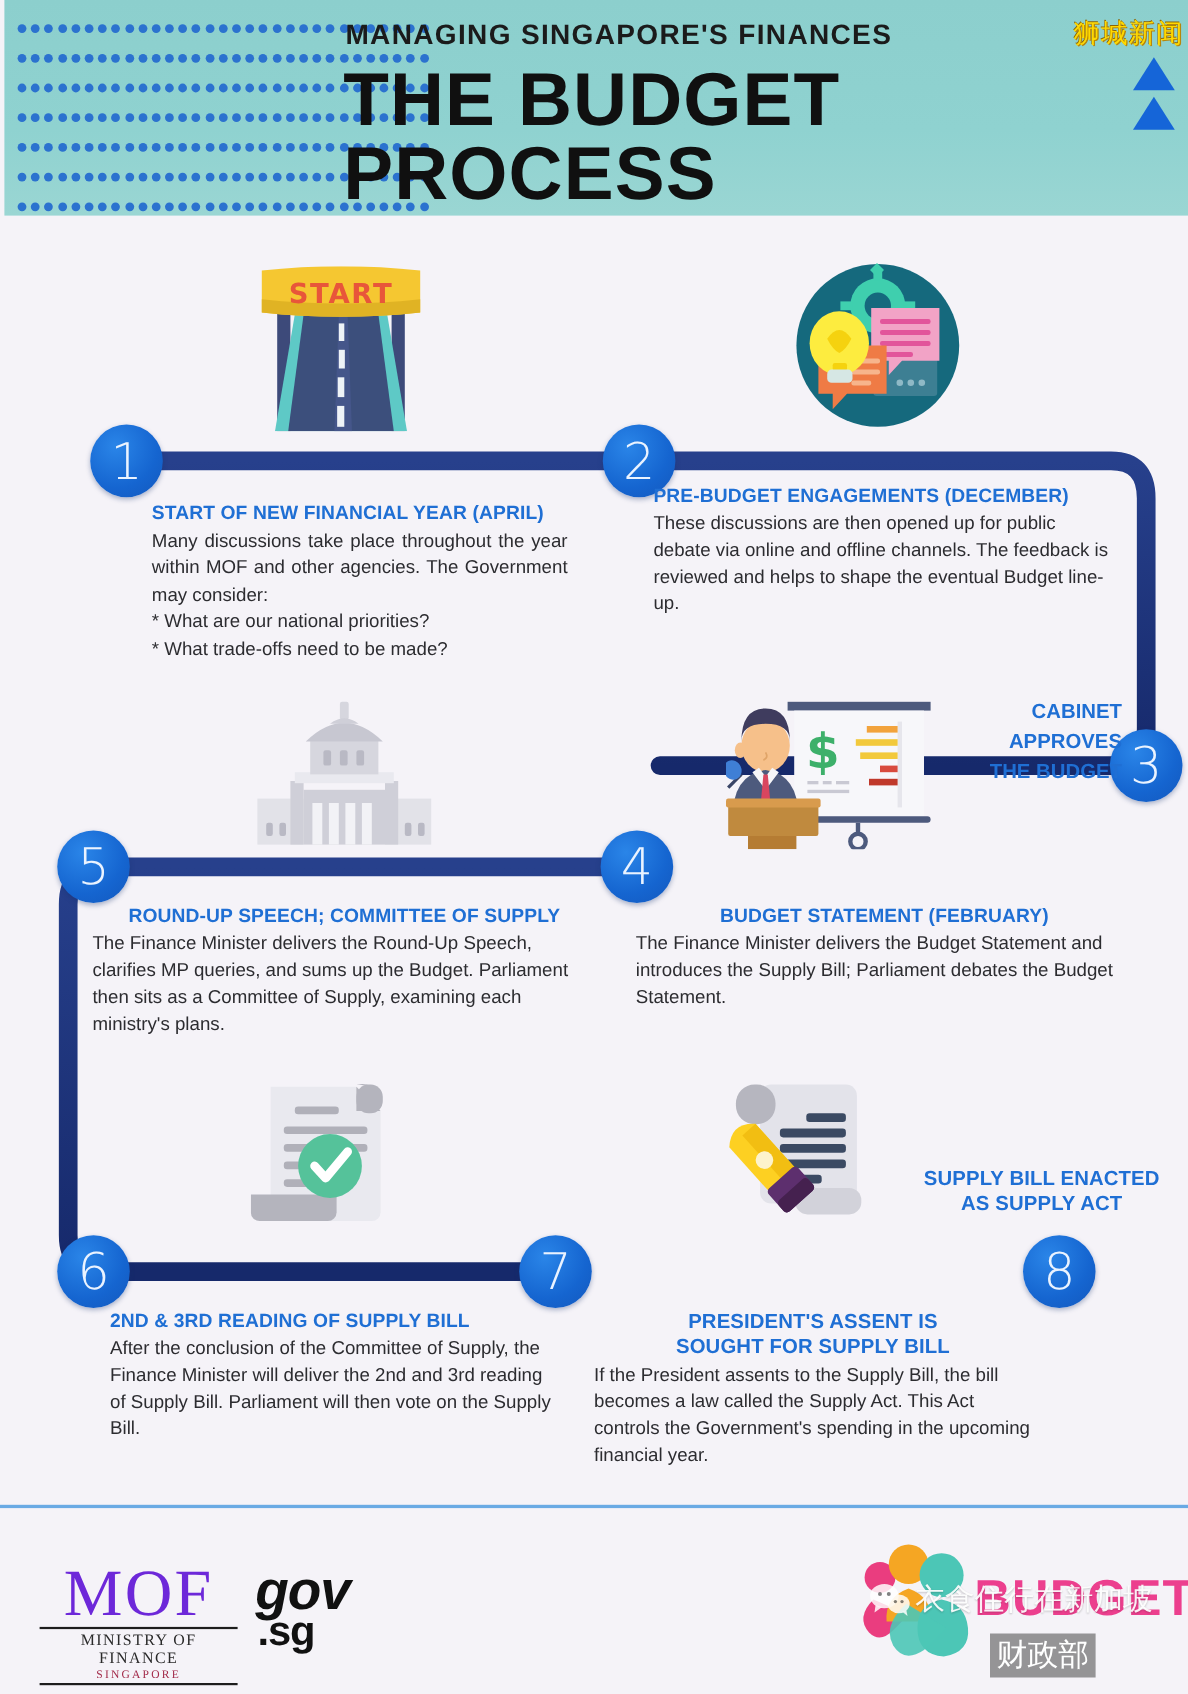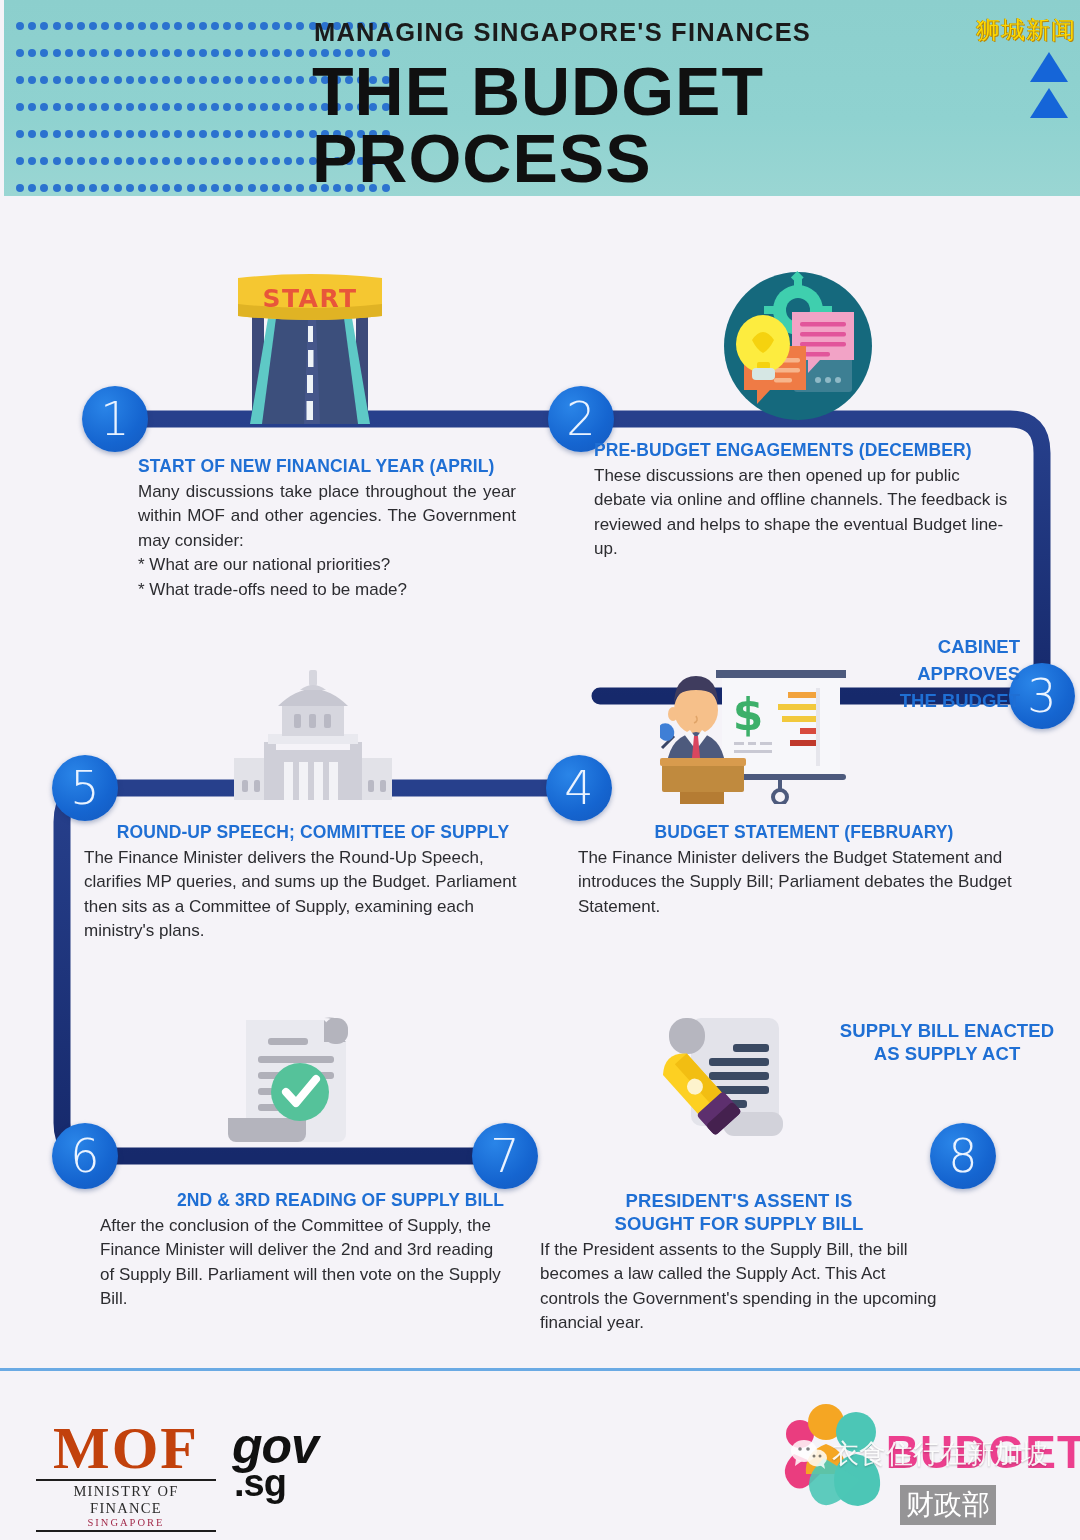--- a/index.html
+++ b/index.html
@@ -65,27 +65,27 @@
     color: #1f6fd4; font-size: 17.5px; font-weight: bold;
     letter-spacing: 0.1px; margin-bottom: 2px; line-height: 1.24;
   }
   .b-body { color: #2c2c30; font-size: 17px; line-height: 1.44; }
   .b-body .just { text-align: justify; }
   .side-label {
     color: #1f6fd4; font-size: 18.5px; font-weight: bold; line-height: 1.45;
   }
 
   
-  .ill { position: absolute; margin-top: 32px; }
+  .ill { position: absolute; }
 
   
   .footer { position: absolute; left: 0; top: 1368px; width: 1080px; height: 172px; background: #f5f3f8; }
   .footrule { position: absolute; left: 0; top: 0; width: 1080px; height: 3px; background: #6aaae4; }
   .mof { position: absolute; left: 36px; top: 52px; width: 180px; text-align: center; }
-  .mof .big { font-family: "Liberation Serif", serif; font-size: 60px; letter-spacing: 2px; color: #c2410c; line-height: 0.95; font-weight: bold; }
+  .mof .big { font-family: "Liberation Serif", serif; font-size: 60px; letter-spacing: 2px; color: #6d28d9; line-height: 0.95; }
   .mof .sub { font-family: "Liberation Serif", serif; font-size: 14.5px; letter-spacing: 1.3px; color: #2a2a2a; border-top: 2px solid #1d1d1d; padding-top: 2px; margin-top: 2px;}
   .mof .sg { font-family: "Liberation Serif", serif; font-size: 10.5px; letter-spacing: 2px; color: #a32c4b; border-bottom: 2px solid #1d1d1d; padding-bottom: 2px;}
   .govsg { position: absolute; left: 232px; top: 58px; color: #111; }
   .govsg .g1 { font-size: 50px; font-weight: bold; line-height: .8; letter-spacing: -1px; font-style: italic; }
   .govsg .g2 { font-size: 38px; font-weight: bold; line-height: .9; letter-spacing: -1px; margin-left: 2px;}
   .wm-shicheng {
     position: absolute; left: 8px; top: 1496px;
     font-size: 29px; font-weight: bold; color: #f2f06a;
     font-family: "DejaVu Sans", sans-serif;
     text-shadow: 1.5px 1.5px 0 #6b6b22;
@@ -592,31 +592,31 @@
           <path d="M46 52 q16 -16 32 0 l0 52 l-16 20 l-16 -20 z" fill="#fdd022"></path>
           <path d="M62 52 q16 0 16 0 l0 52 l-16 20 z" fill="#f2be12"></path>
           <circle cx="62" cy="82" r="8" fill="#fdf3cd"></circle>
           <rect x="44" y="104" width="36" height="28" rx="4" fill="#5d2f6e"></rect>
           <rect x="44" y="118" width="36" height="14" rx="4" fill="#45214f"></rect>
         </g>
       </svg>
     </div>
 
     <div class="block" style="left:820px; top:792px; width:254px; text-align:center;">
-      <div class="b-title" style="font-size:18.5px;">
+      <div class="b-title" style="font-size:18.5px;margin-top:40px;">
         <div>SUPPLY BILL ENACTED</div>
         <div>AS SUPPLY ACT</div>
       </div>
     </div>
 
     <div class="node" style="left:52px; top:895px;">
       <span>6</span>
     </div>
     <div class="block" style="left:100px; top:962px; width:404px;">
-      <div class="b-title" style="text-align:right;">2ND &amp; 3RD READING OF SUPPLY BILL</div>
+      <div class="b-title" style="text-align:left;">2ND &amp; 3RD READING OF SUPPLY BILL</div>
       <div class="b-body">After the conclusion of the Committee of Supply, the Finance Minister will deliver the 2nd and 3rd reading of Supply Bill. Parliament will then vote on the Supply Bill.</div>
     </div>
 
     <div class="node" style="left:472px; top:895px;">
       <span>7</span>
     </div>
     <div class="block" style="left:540px; top:962px; width:398px;">
       <div class="b-title" style="text-align:center; font-size:18.5px;">
         <div>PRESIDENT'S ASSENT IS</div>
         <div>SOUGHT FOR SUPPLY BILL</div>

